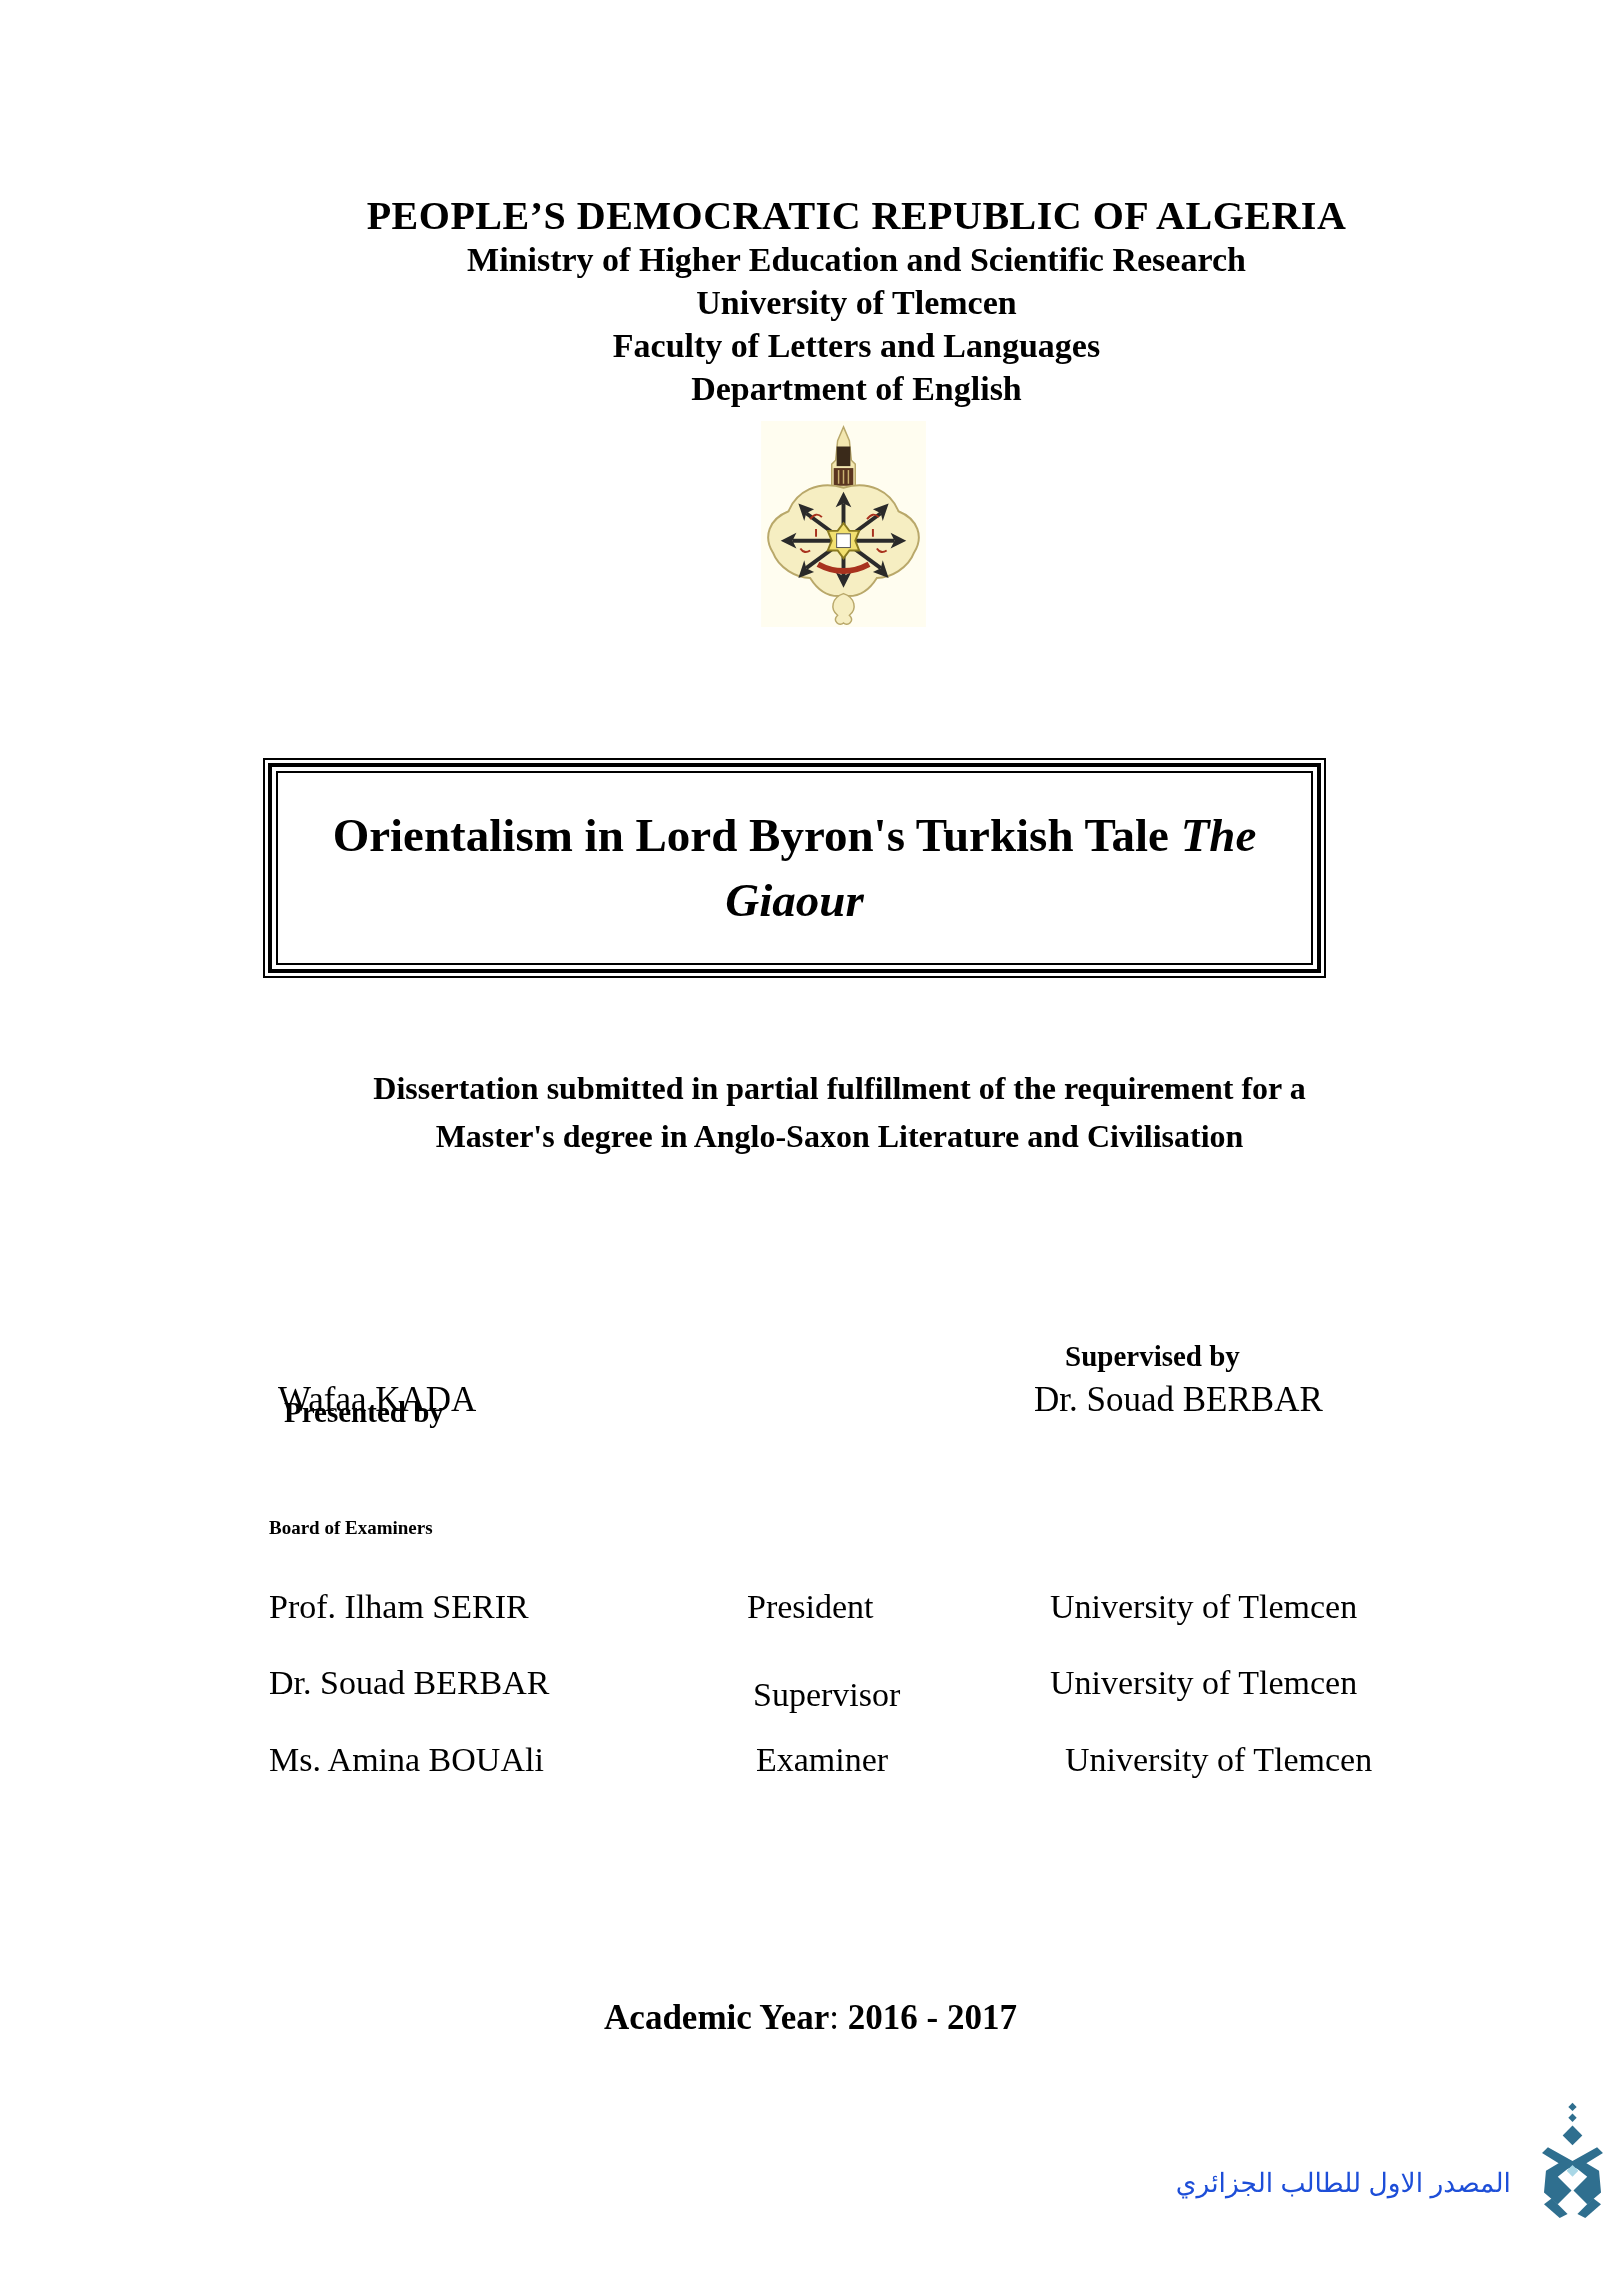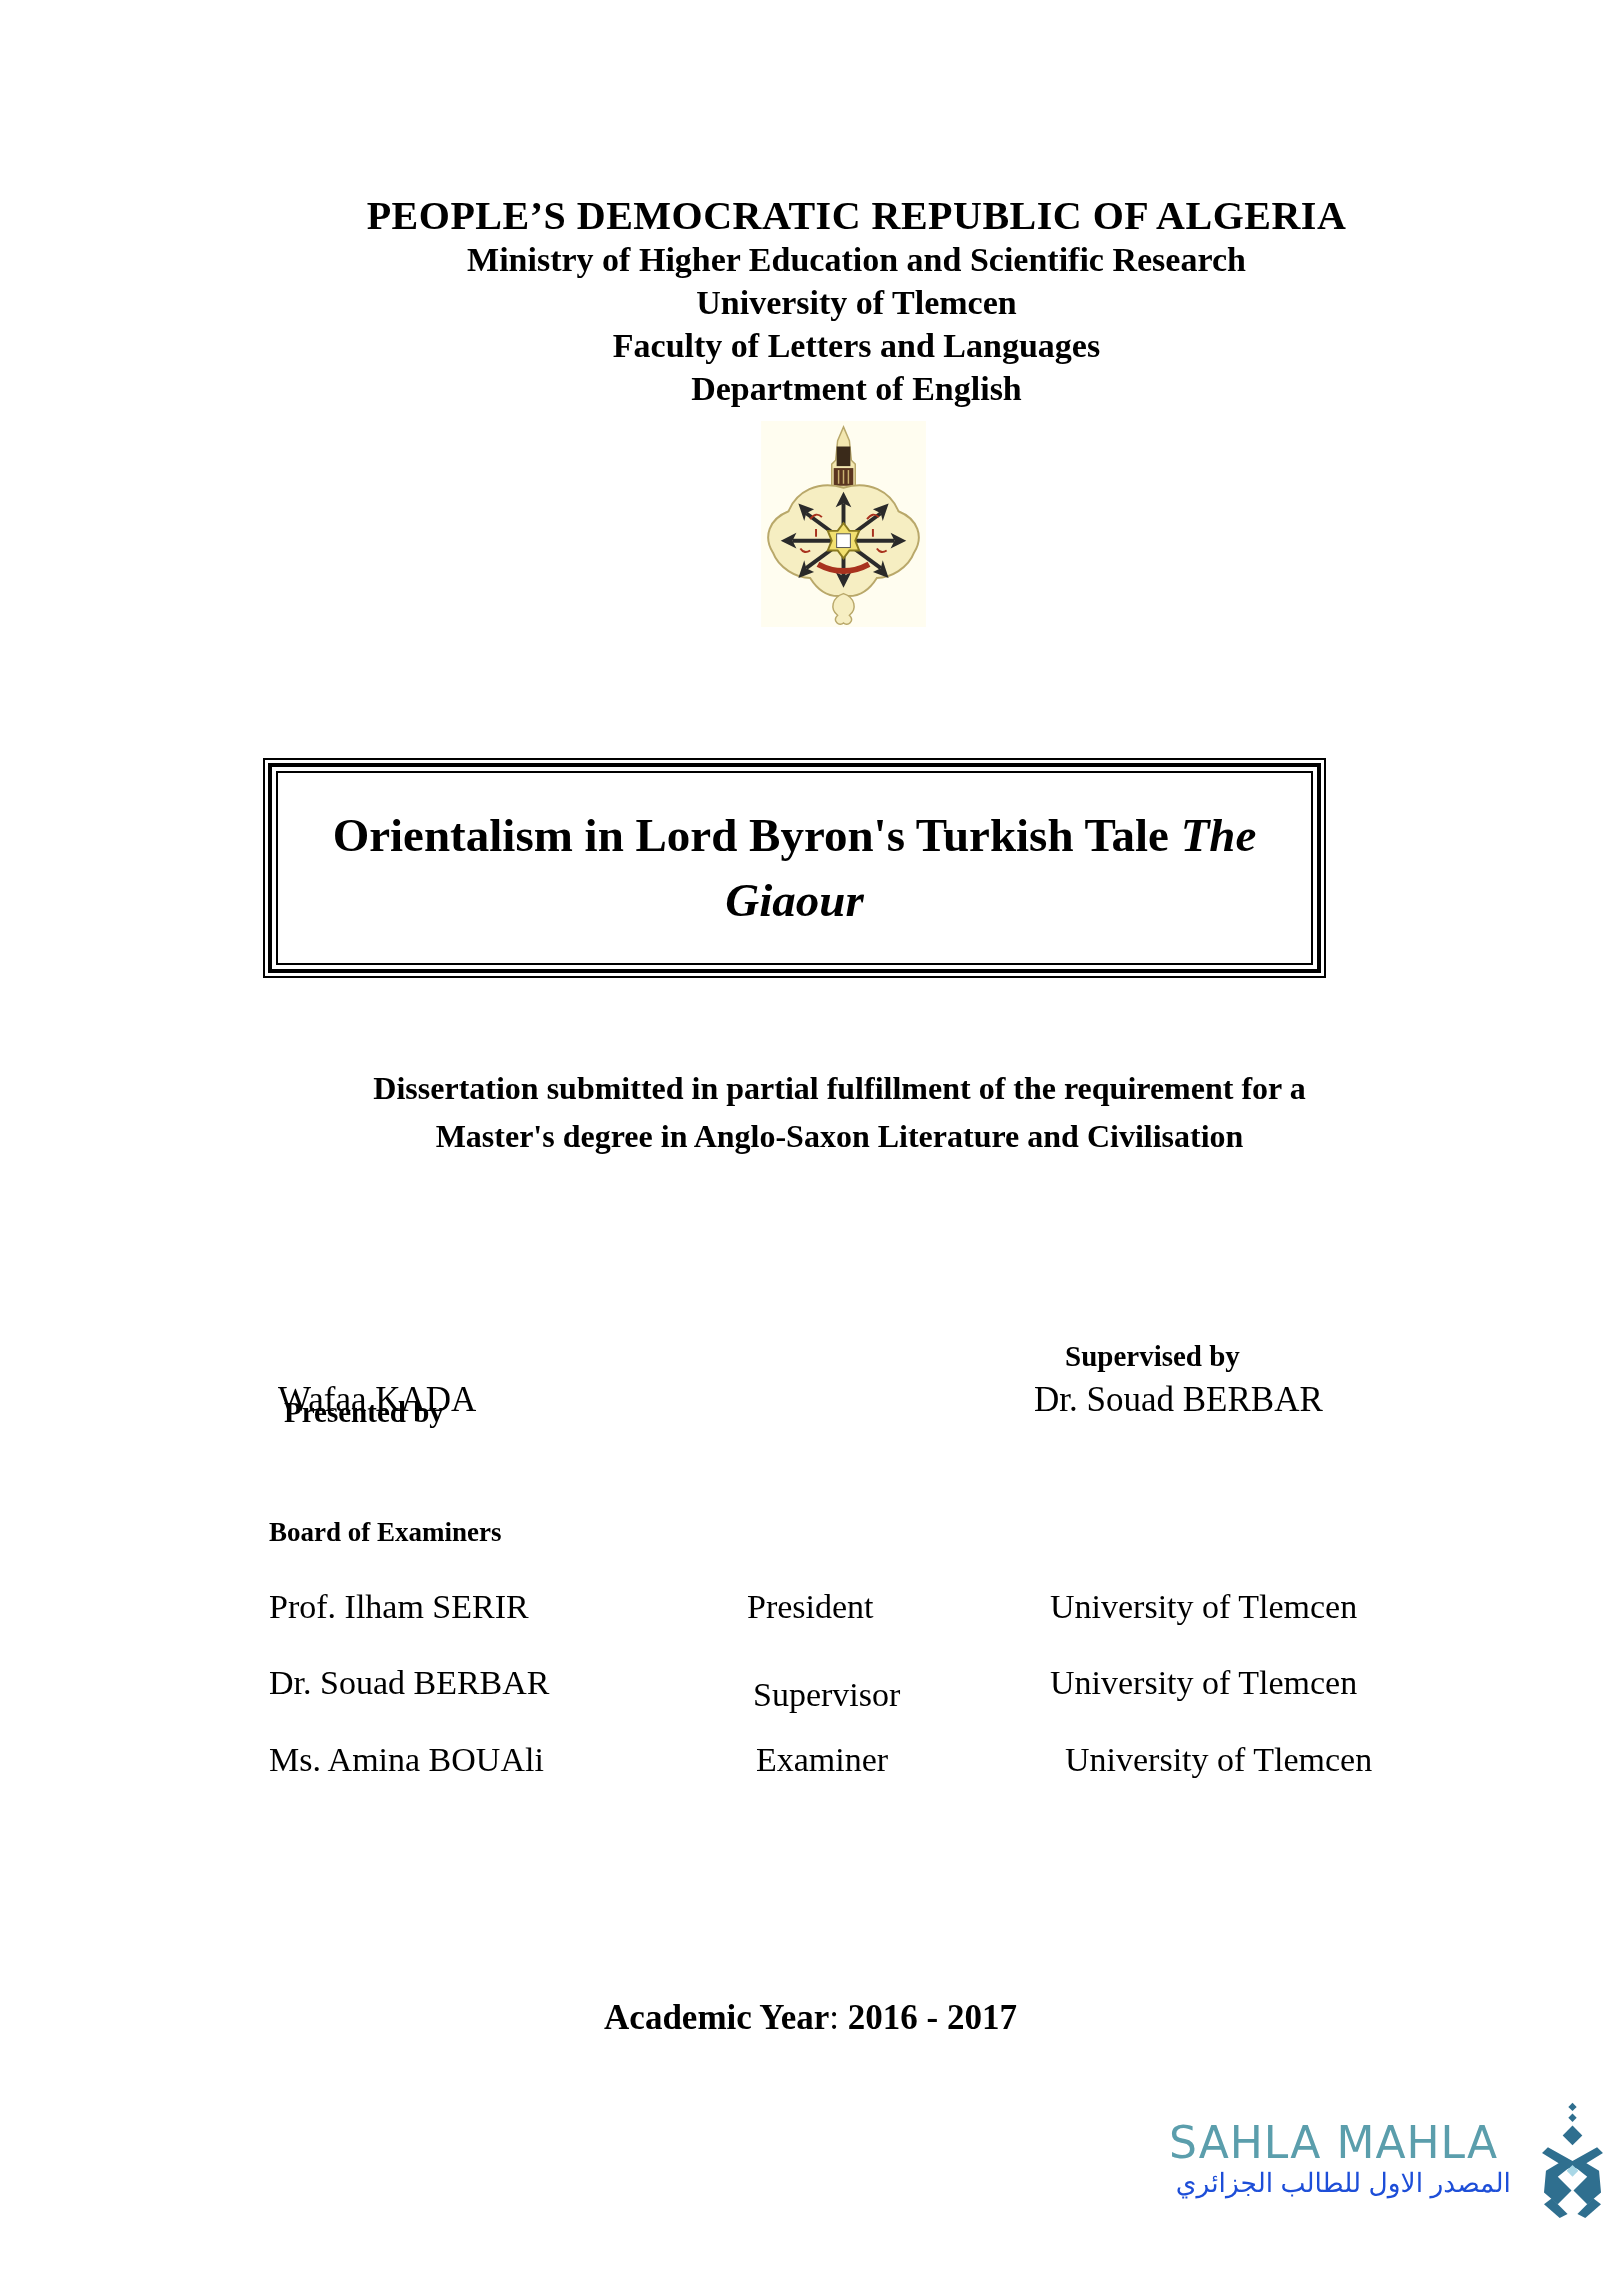--- a/index.html
+++ b/index.html
@@ -35,21 +35,21 @@
 
     
     .label-sm { font-size: 29px; font-weight: bold; }
     .name-lg { font-size: 35px; }
     .presented-label { left: 284px; top: 1396px; }
     .presented-name { left: 278px; top: 1380px; }
     .supervised-label { left: 1065px; top: 1340px; }
     .supervised-name { left: 1034px; top: 1380px; }
 
     
-    .board-heading { left: 269px; top: 1517px; font-size: 27px; font-weight: bold; text-align: right; }
+    .board-heading { left: 269px; top: 1517px; font-size: 19px; font-weight: bold; text-align: right; }
     .exam-cell { font-size: 34px; white-space: nowrap; text-align: right; }
 
     
     .acad { left: 0; width: 1621px; top: 1998px; text-align: center; font-size: 35px; }
     .acad .colon { font-weight: normal; }
 
     
     .wm { left: 1166px; top: 2102px; width: 441px; height: 113px; }
     .wm-text { position: absolute; left: 2.9px; top: 14.7px; font-family: "DejaVu Sans", sans-serif;
                font-size: 44px; color: #5b9eac; letter-spacing: 1px; font-weight: normal; }
@@ -140,21 +140,20 @@
 </div>
 <div>
   <div class="abs exam-cell" style="left:269px; top:1741px;">Ms. Amina BOUAli</div>
   <div class="abs exam-cell" style="left:756px; top:1741px;">Examiner</div>
   <div class="abs exam-cell" style="left:1065px; top:1741px;">University of Tlemcen</div>
 </div>
 
 <div class="abs acad"><b>Academic Year</b><span class="colon">:</span><b> 2016 - 2017</b></div>
 
 <div class="abs wm">
-  <div class="wm-text">SAHLA MAHLA</div>
   <div class="wm-arabic">المصدر الاول للطالب الجزائري</div>
   <div class="wm-mark">
     <svg width="69" height="116" viewBox="0 0 70 118" xmlns="http://www.w3.org/2000/svg">
       <g fill="#2f6f8f">
         <rect x="32" y="2" width="6" height="6" transform="rotate(45 35 5)"></rect>
         <rect x="32" y="13" width="6" height="6" transform="rotate(45 35 16)"></rect>
         <polygon points="35,24 45,34 35,44 25,34"></polygon>
         <path d="M10 46 L35 60 L60 46 L66 52 L40 68 L35 66 L30 68 L4 52 Z"></path>
         <path d="M8 70 L28 58 L35 64 L20 76 L34 90 L20 104 L6 92 Z"></path>
         <path d="M62 70 L42 58 L35 64 L50 76 L36 90 L50 104 L64 92 Z"></path>

